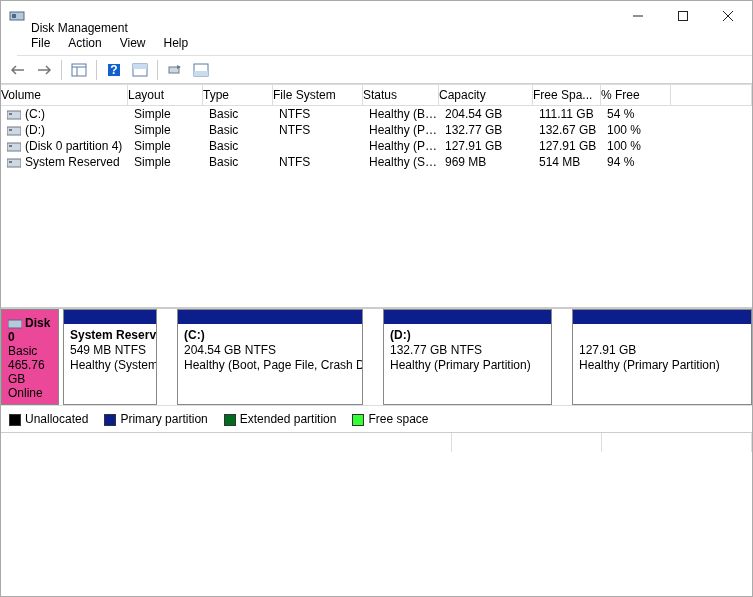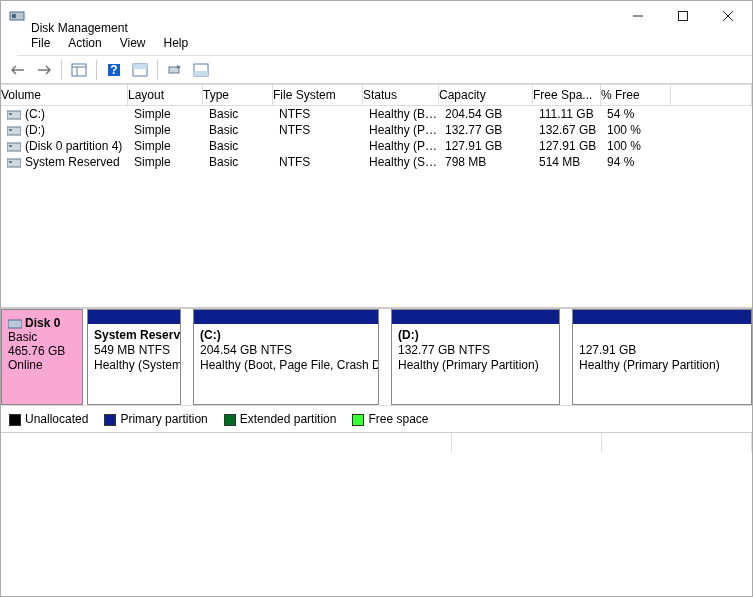--- a/index.html
+++ b/index.html
@@ -23,23 +23,23 @@
 .col.lay { width: 75px; }
 .col.typ { width: 70px; }
 .col.fs  { width: 90px; }
 .col.st  { width: 76px; }
 .col.cap { width: 94px; }
 .col.free{ width: 68px; }
 .col.pct { width: 70px; }
 .col.vol .vicon { display:inline-block; width:14px; height:10px; margin-right:4px; vertical-align:middle; }
 .diskpane { flex: 0 0 auto; display:flex; flex-direction:column; }
 .diskrow { display: flex; height: 96px; }
-.diskinfo { width: 102px; border: 1px solid #888; padding: 6px 6px; background:#f9a8d4; }
+.diskinfo { width: 102px; border: 1px solid #888; padding: 6px 6px; background:#ec4899; }
 .diskinfo .diskicon { display:inline-block; width:14px; height:10px; margin-right:3px; vertical-align:middle;}
-.partstrip { flex: 1; display: flex; gap: 12px; padding-left:4px; }
+.partstrip { flex: 1; display: flex; gap: 20px; padding-left:4px; }
 .part { border: 1px solid #888; display:flex; flex-direction:column; overflow:hidden; }
 .partbar { height: 14px; background: #0b1e8c; }
 .partbody { padding: 4px 6px; line-height:1.25; white-space:nowrap; overflow:hidden; }
 .empty { flex:1; background:#fff; }
 .legend { display:flex; align-items:center; gap:8px; padding: 6px 8px; border-top:1px solid #ddd; }
 .swatch { width:12px; height:12px; display:inline-block; border:1px solid #333; margin-right:4px; vertical-align:middle;}
 .legend span { margin-right:4px;}
 .statusbar { display:flex; border-top:1px solid #ccc; height:20px; }
 .statusbar .cell { flex:1; border-right:1px solid #ddd; }
 svg { display:block; }
@@ -184,21 +184,21 @@
       </div>
       <div class="listrow">
         <div class="col vol"><span class="vicon"><svg width="14" height="10">
               <rect width="14" height="8" y="1" fill="#cfd8e0" stroke="#6a7a8a"></rect>
               <rect x="2" y="3" width="3" height="2" fill="#6a7a8a"></rect>
             </svg></span><span>System Reserved</span></div>
         <div class="col lay">Simple</div>
         <div class="col typ">Basic</div>
         <div class="col fs">NTFS</div>
         <div class="col st">Healthy (S…</div>
-        <div class="col cap">798 MB</div>
+        <div class="col cap">969 MB</div>
         <div class="col free">514 MB</div>
         <div class="col pct">94 %</div>
       </div>
     </div>
 </div>
 
 <div class="diskpane">
   <div class="diskrow">
     <div class="diskinfo">
       <div><span class="diskicon"><svg width="14" height="10">

